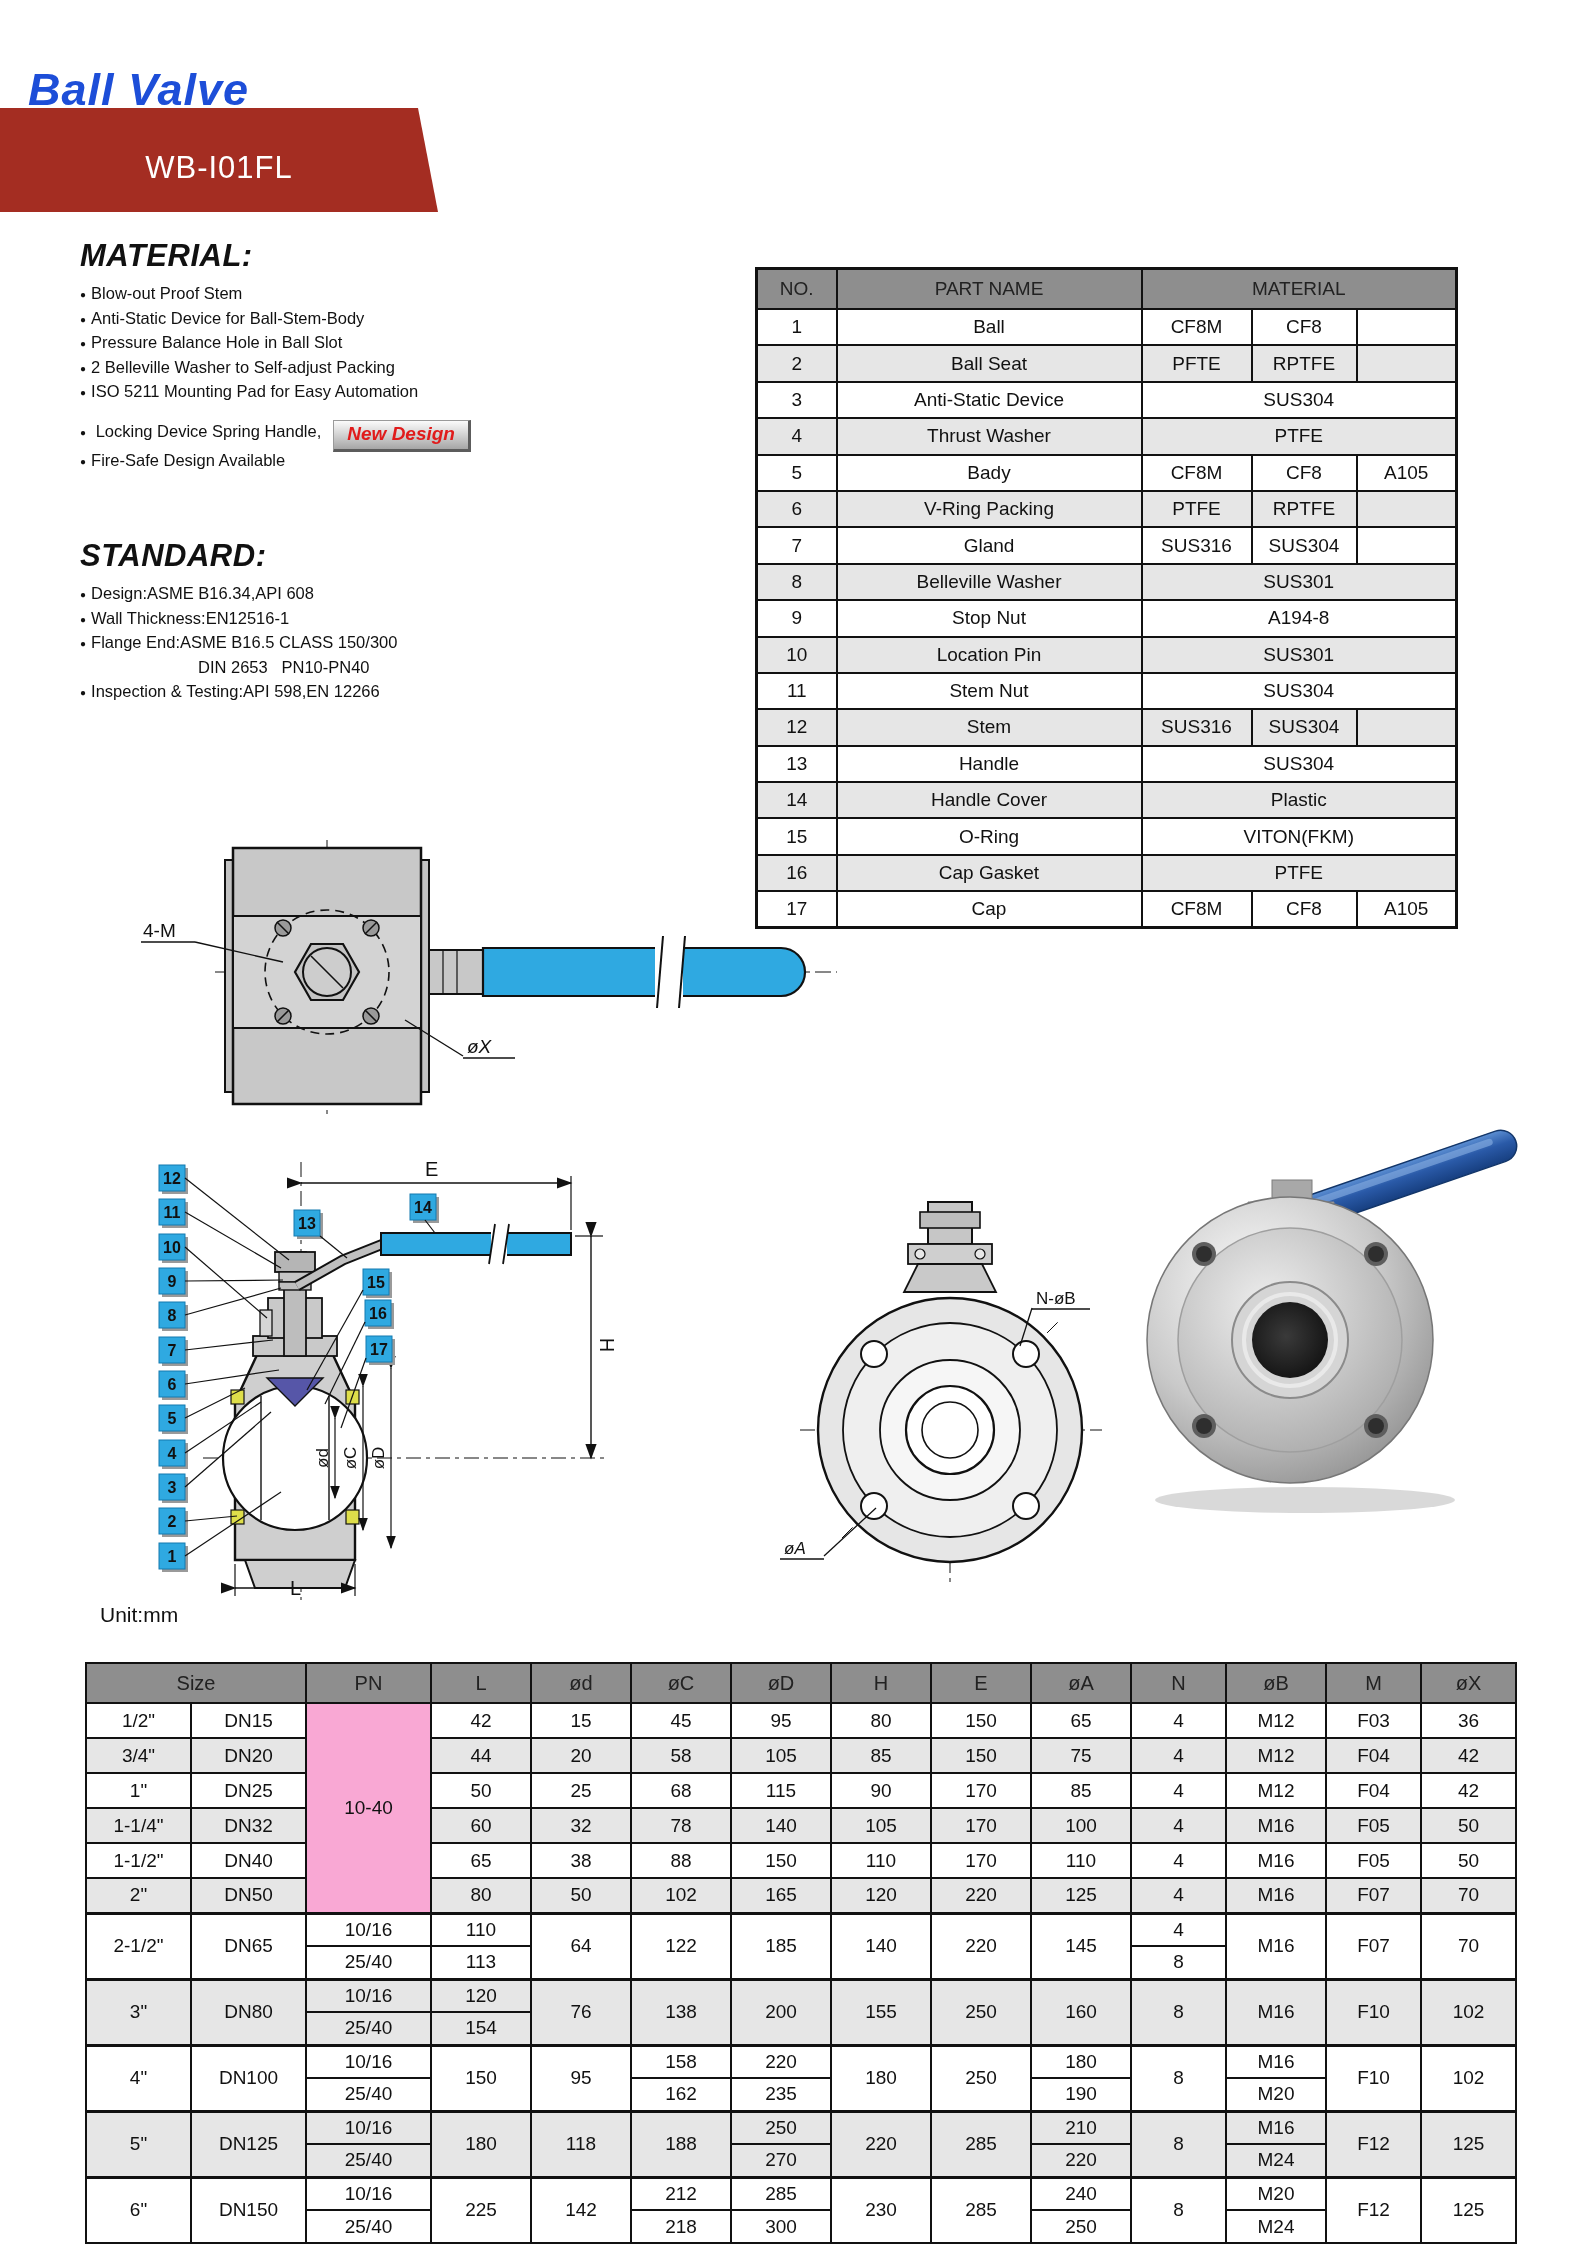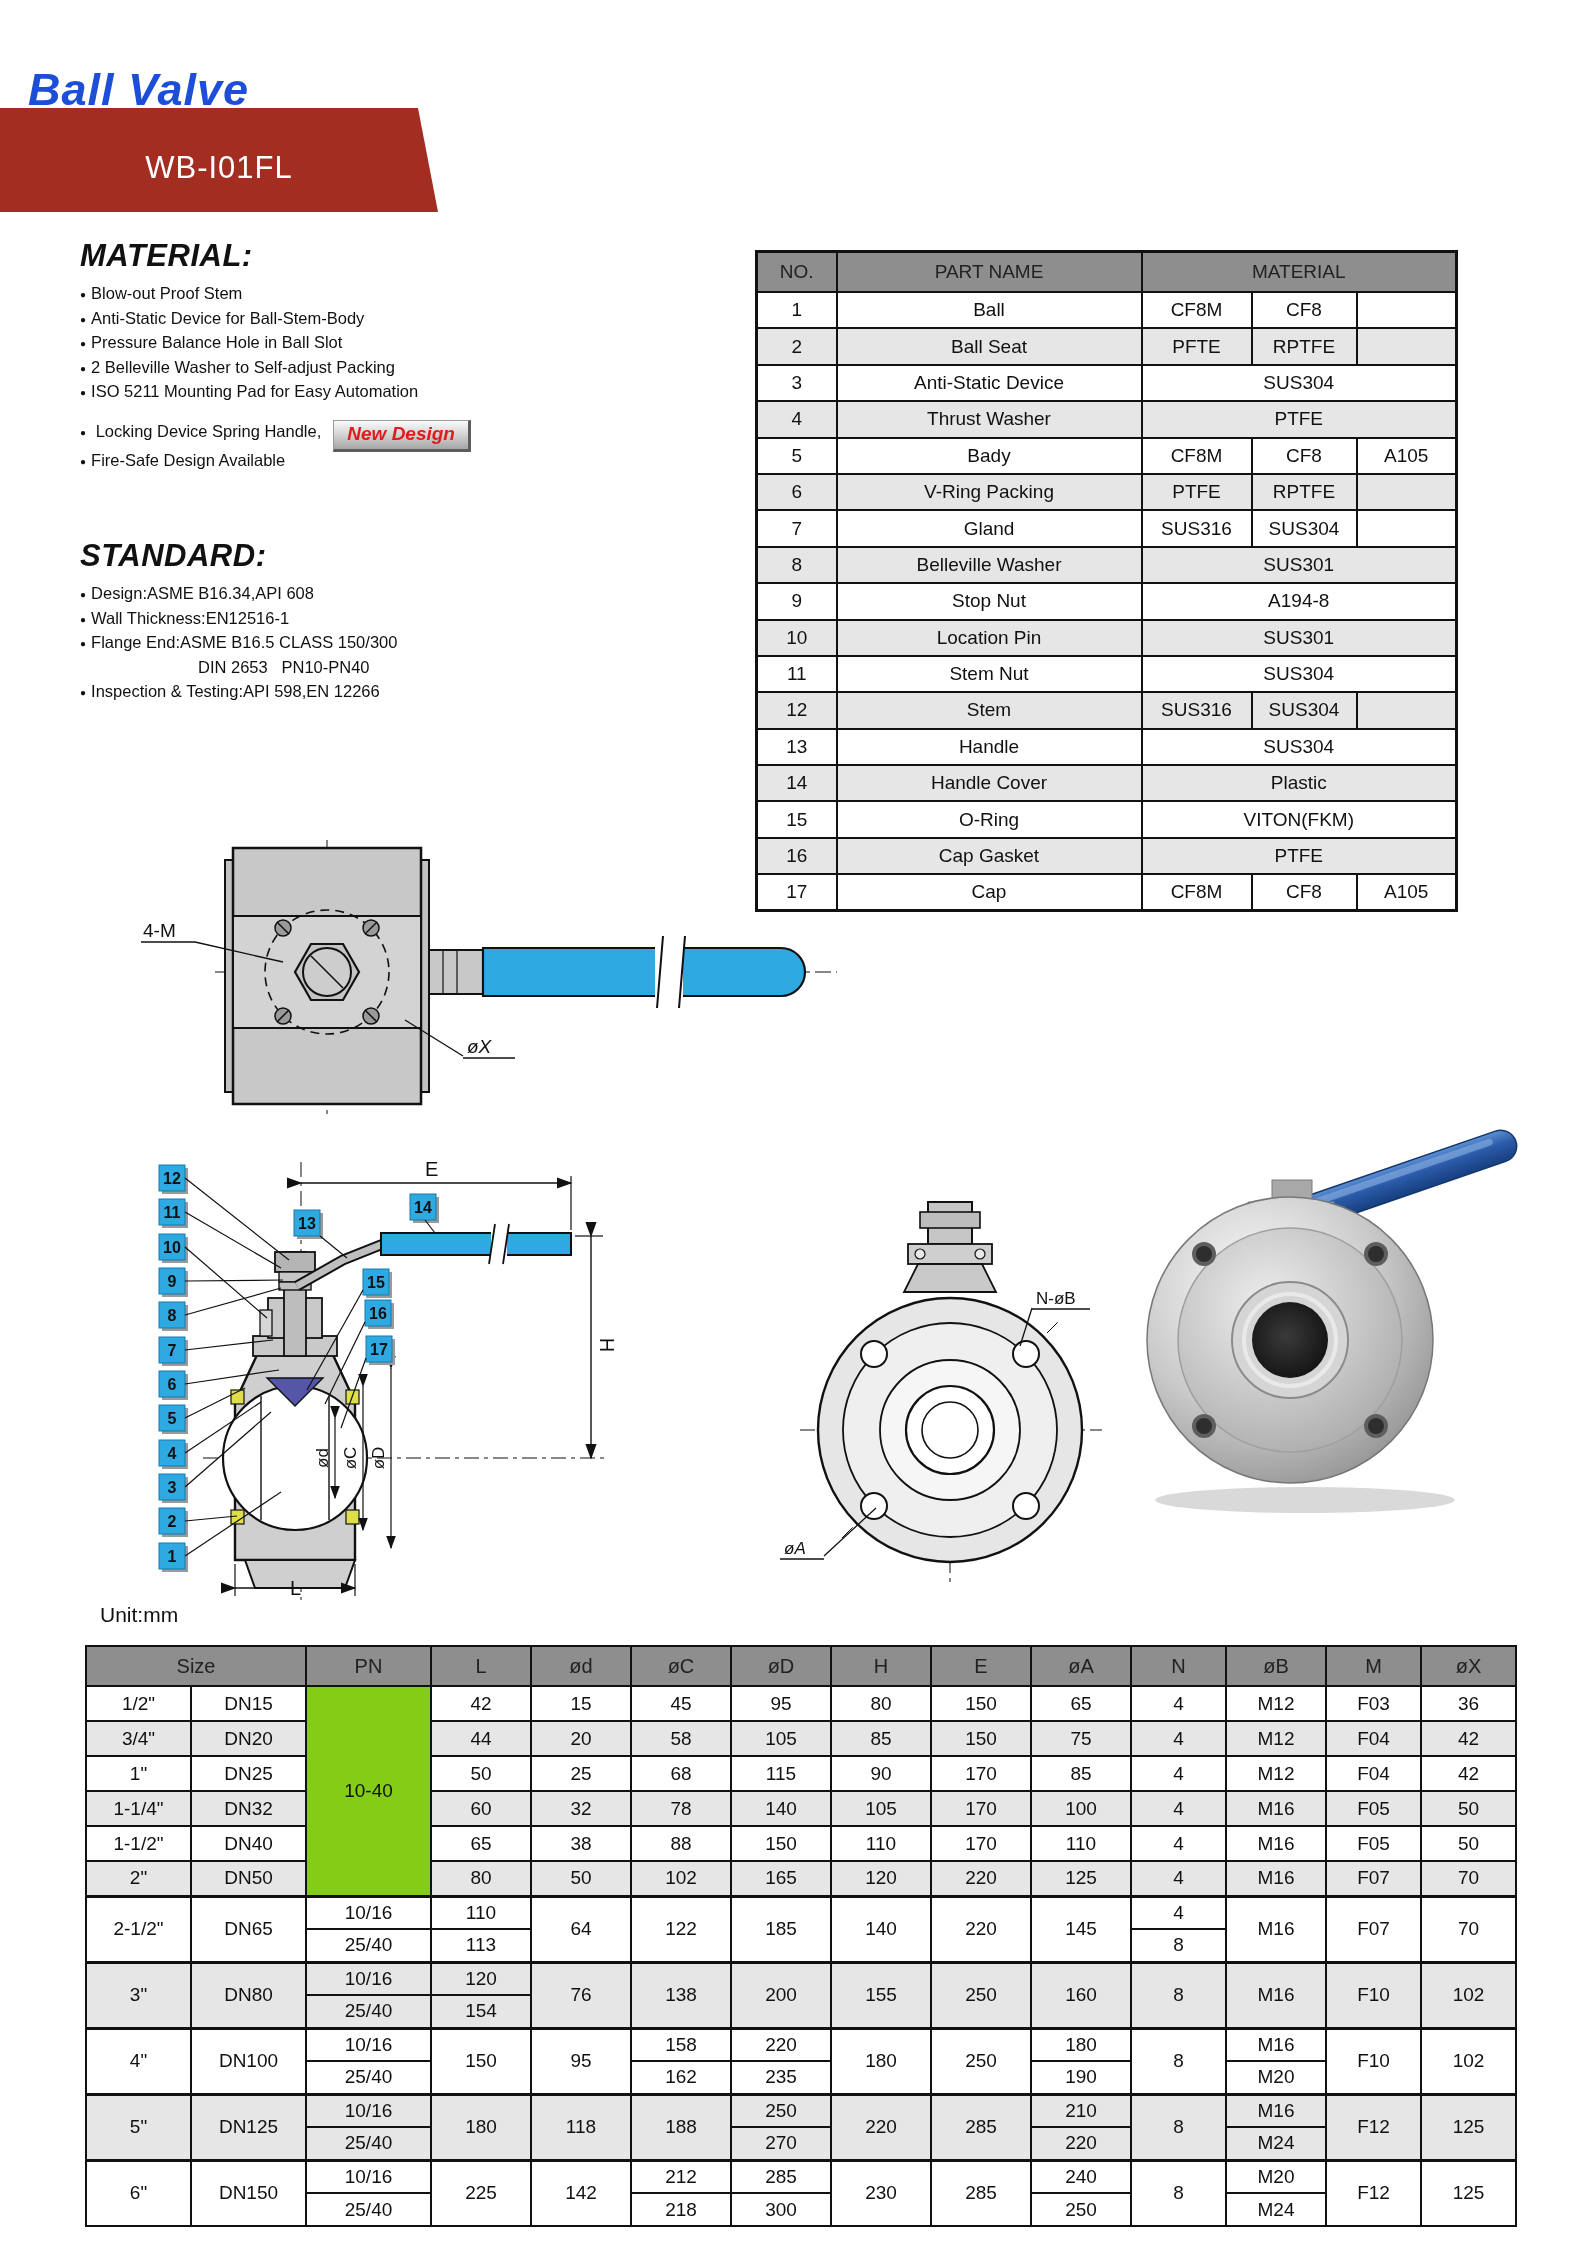--- a/index.html
+++ b/index.html
@@ -26,21 +26,21 @@
   .blist li::before{content:"●";font-size:10px;margin-right:5px;vertical-align:1px;}
   .blist li.ind{padding-left:118px;white-space:pre;}
   .blist li.ind::before{content:"";margin:0;}
   .blist li.gap{margin-top:12px;}
   .badge{display:inline-block;margin-left:12px;padding:2px 13px 3px;
          background:linear-gradient(#fbfbfb,#d6d6d6 45%,#a6a6a6);
          border:1px solid #9a9a9a;border-right:3px solid #5c5c5c;border-bottom:3px solid #5c5c5c;
          color:#e01b1b;font-weight:bold;font-style:italic;font-size:19px;transform:translateY(3px);}
 
   
-  table{border-collapse:collapse;table-layout:fixed;}
+  table{border-collapse:collapse;table-layout:fixed;margin-top:17px;}
   .parts{position:absolute;left:755px;top:250px;width:700px;border:3px solid #111;
          text-align:center;font-size:19px;}
   .parts th,.parts td{border:2px solid #111;padding:0;overflow:hidden;white-space:nowrap;}
   .parts thead th{background:#8e8e8e;height:38px;font-weight:normal;color:#222;font-size:19px;}
   .parts tbody tr{height:36.4px;}
   .parts tbody tr.alt{background:#e6e6e6;}
 
   
   .unit{position:absolute;left:100px;top:1603px;font-size:21px;}
   .dims{position:absolute;left:85px;top:1645px;width:1430px;border:1px solid #a16207;
@@ -526,21 +526,21 @@
         <th>N</th>
           <th>øB</th>
         <th>M</th>
           <th>øX</th>
       </tr>
     </thead>
     <tbody>
       <tr class="single">
         <td>1/2"</td>
           <td>DN15</td>
-        <td rowspan="6" style="background:#84cc16">10-40</td>
+        <td rowspan="6" style="background:#f9a8d4">10-40</td>
         <td>42</td>
           <td>15</td>
           <td>45</td>
           <td>95</td>
           <td>80</td>
           <td>150</td>
           <td>65</td>
           <td>4</td>
           <td>M12</td>
           <td>F03</td>

